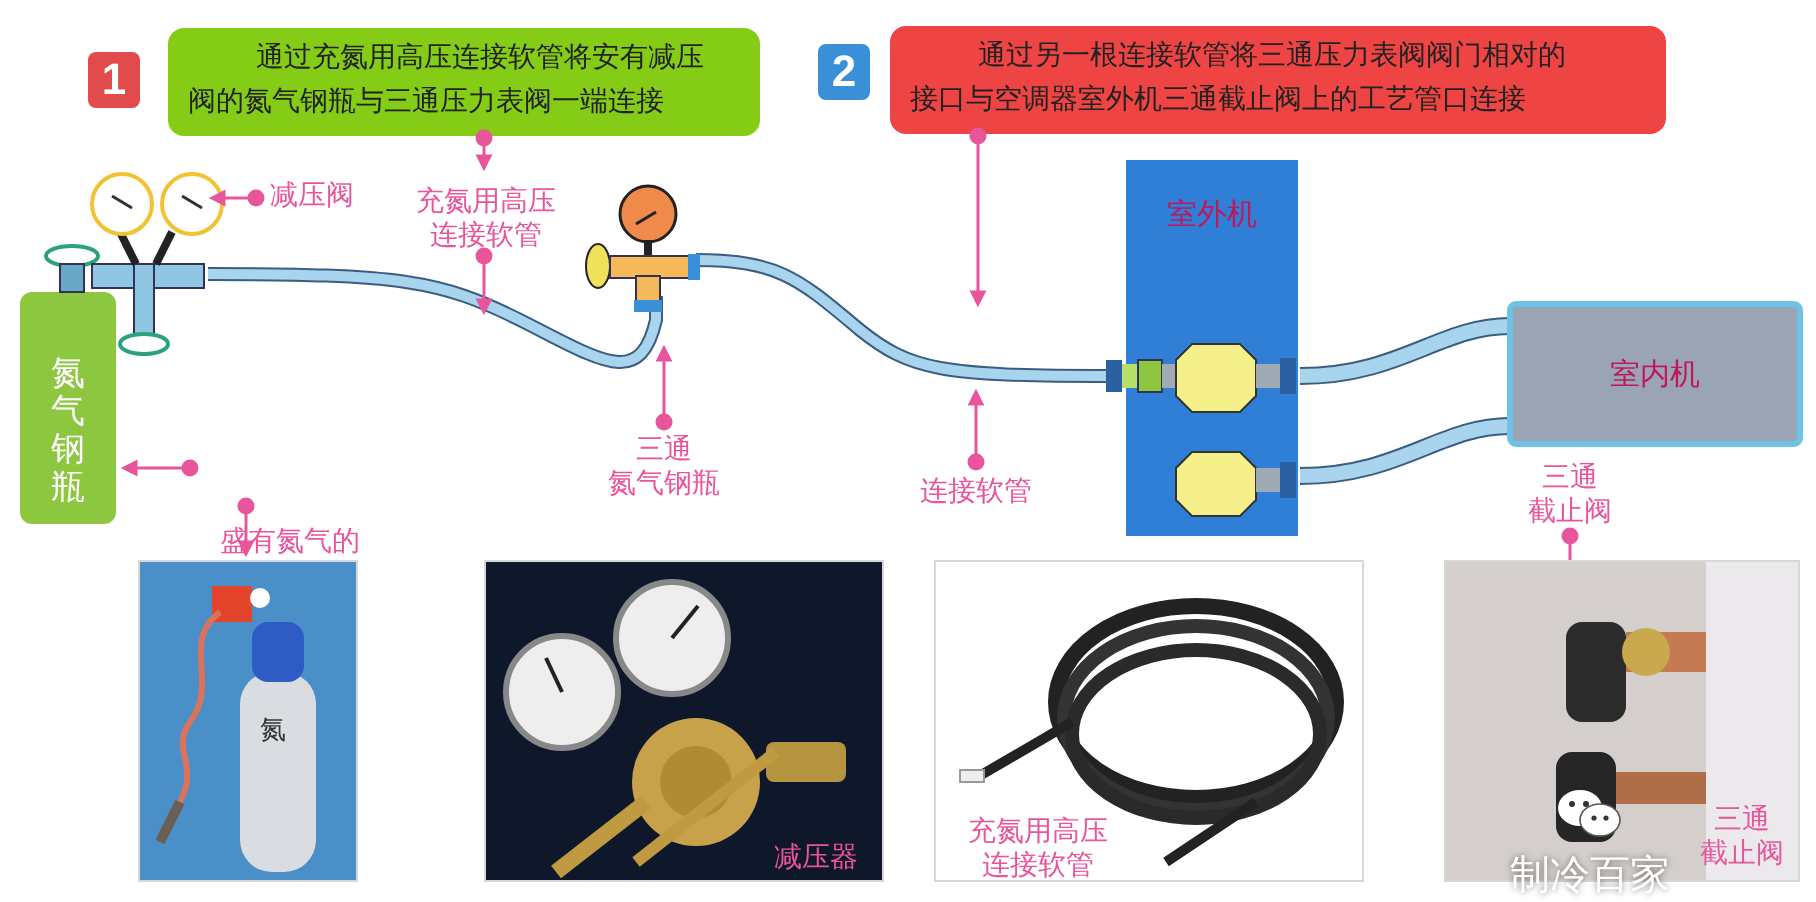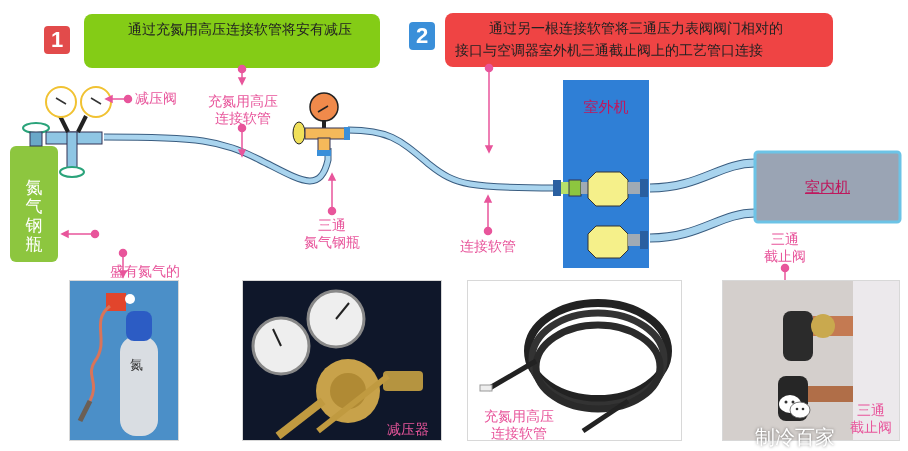--- a/index.html
+++ b/index.html
@@ -11,20 +11,21 @@
   .unit-label{color:#be185d;font-size:15px;text-align:center;font-family:"DejaVu Sans",sans-serif;}
   .photo{box-sizing:border-box;border:1px solid #d8d8d8;overflow:hidden;}
   .watermark{color:#fff;font-size:20px;font-family:"DejaVu Sans",sans-serif;text-shadow:0 0 3px rgba(0,0,0,.5);}
 </style>
 </head>
 <body>
 
 <div class="abs step-badge" style="left:44px;top:26px;background:#e24b4b;">1</div>
 <div class="abs step-box" style="left:84px;top:14px;width:296px;height:54px;background:#84cc16;">
   <div style="padding-left:34px;">通过充氮用高压连接软管将安有减压</div>
+  <div>阀的氮气钢瓶与三通压力表阀一端连接</div>
 </div>
 
 <div class="abs step-badge" style="left:409px;top:22px;background:#3a8fd9;">2</div>
 <div class="abs step-box" style="left:445px;top:13px;width:388px;height:54px;background:#ef4444;">
   <div style="padding-left:34px;">通过另一根连接软管将三通压力表阀阀门相对的</div>
   <div>接口与空调器室外机三通截止阀上的工艺管口连接</div>
 </div>
 
 <svg class="abs" style="left:0;top:0;" width="908" height="451" viewBox="0 0 908 451">
 
@@ -123,21 +124,21 @@
   </g>
 </svg>
 
 <div class="abs unit-label" style="left:10px;top:178px;width:48px;font-size:17px;line-height:19px;color:#fff;">
   <div>氮</div>
   <div>气</div>
   <div>钢</div>
   <div>瓶</div>
 </div>
 <div class="abs unit-label" style="left:563px;top:98px;width:86px;">室外机</div>
-<div class="abs unit-label" style="left:755px;top:178px;width:145px;text-decoration:underline;">室内机</div>
+<div class="abs unit-label" style="left:755px;top:178px;width:145px;">室内机</div>
 
 <div class="abs pink-label" style="left:135px;top:90px;text-align:center;">减压阀</div>
 <div class="abs pink-label" style="left:200px;top:93px;width:86px;">
   <div>充氮用高压</div>
   <div>连接软管</div>
 </div>
 <div class="abs pink-label" style="left:298px;top:217px;width:68px;">
   <div>三通</div>
   <div>氮气钢瓶</div>
 </div>

